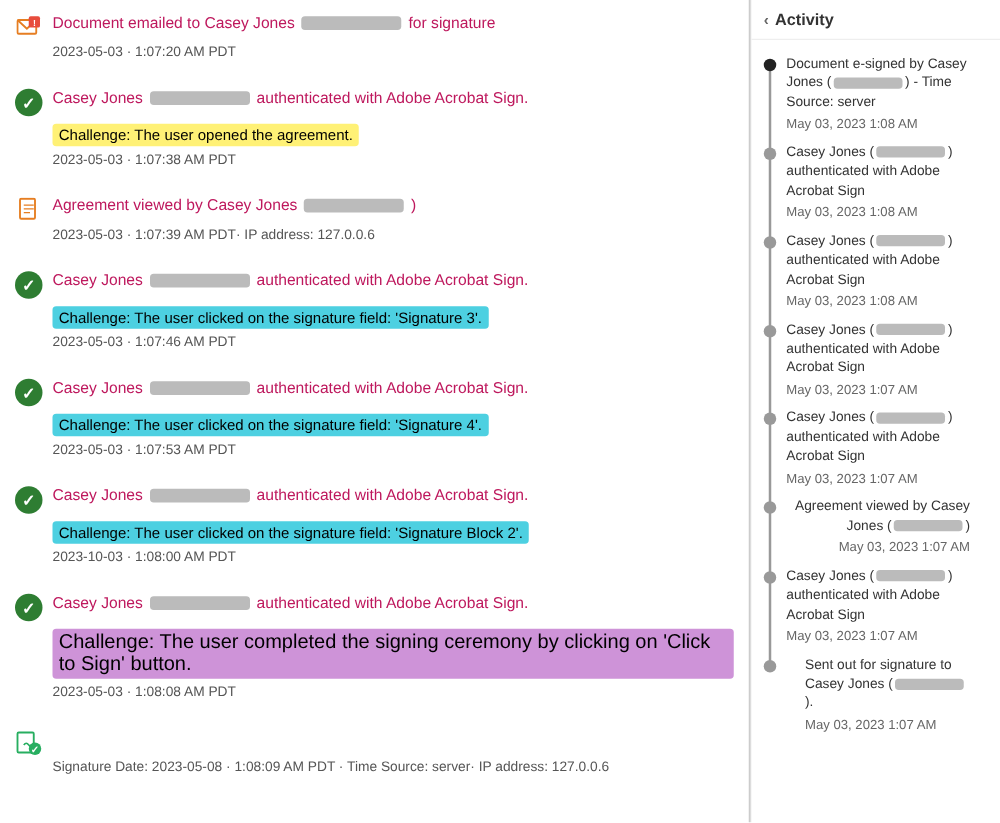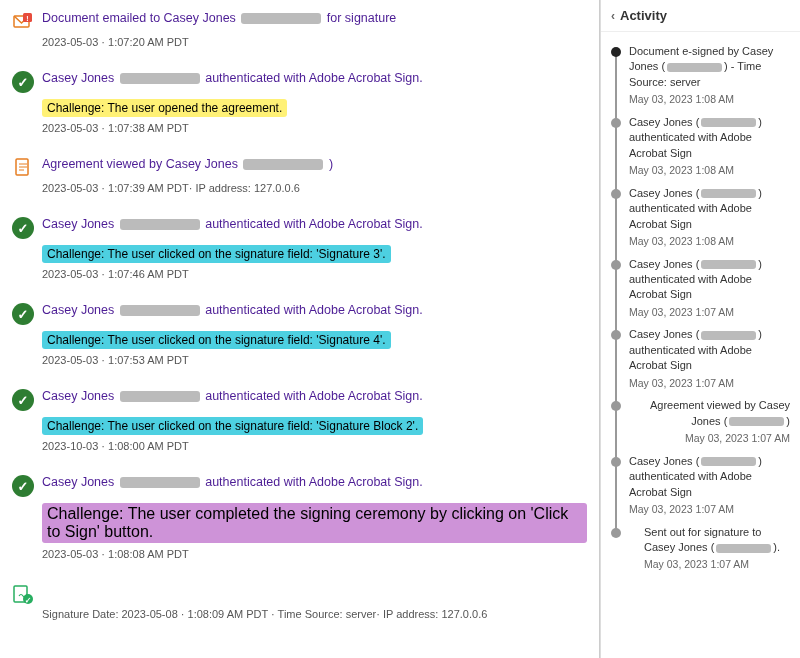--- a/index.html
+++ b/index.html
@@ -57,21 +57,21 @@
       align-items: center;
       justify-content: center;
       color: white;
       font-size: 13px;
       font-weight: bold;
     }
 
     .event-text {
       flex: 1;
       font-size: 12.5px;
-      color: #4c1d95;
+      color: #be185d;
       line-height: 1.4;
     }
 
     .blurred {
       display: inline-block;
       background: #bbb;
       border-radius: 3px;
       width: 80px;
       height: 11px;
       vertical-align: middle;
@@ -144,21 +144,21 @@
     }
 
     .activity-timeline {
       padding: 8px 0 8px 0;
       position: relative;
     }
 
     .timeline-item {
       display: flex;
       align-items: flex-start;
-      padding: 4px 10px 4px 10px;
+      padding: 4px 24px 4px 10px;
       position: relative;
       gap: 8px;
     }
 
     .timeline-dot {
       width: 10px;
       height: 10px;
       border-radius: 50%;
       background: #333;
       flex-shrink: 0;

